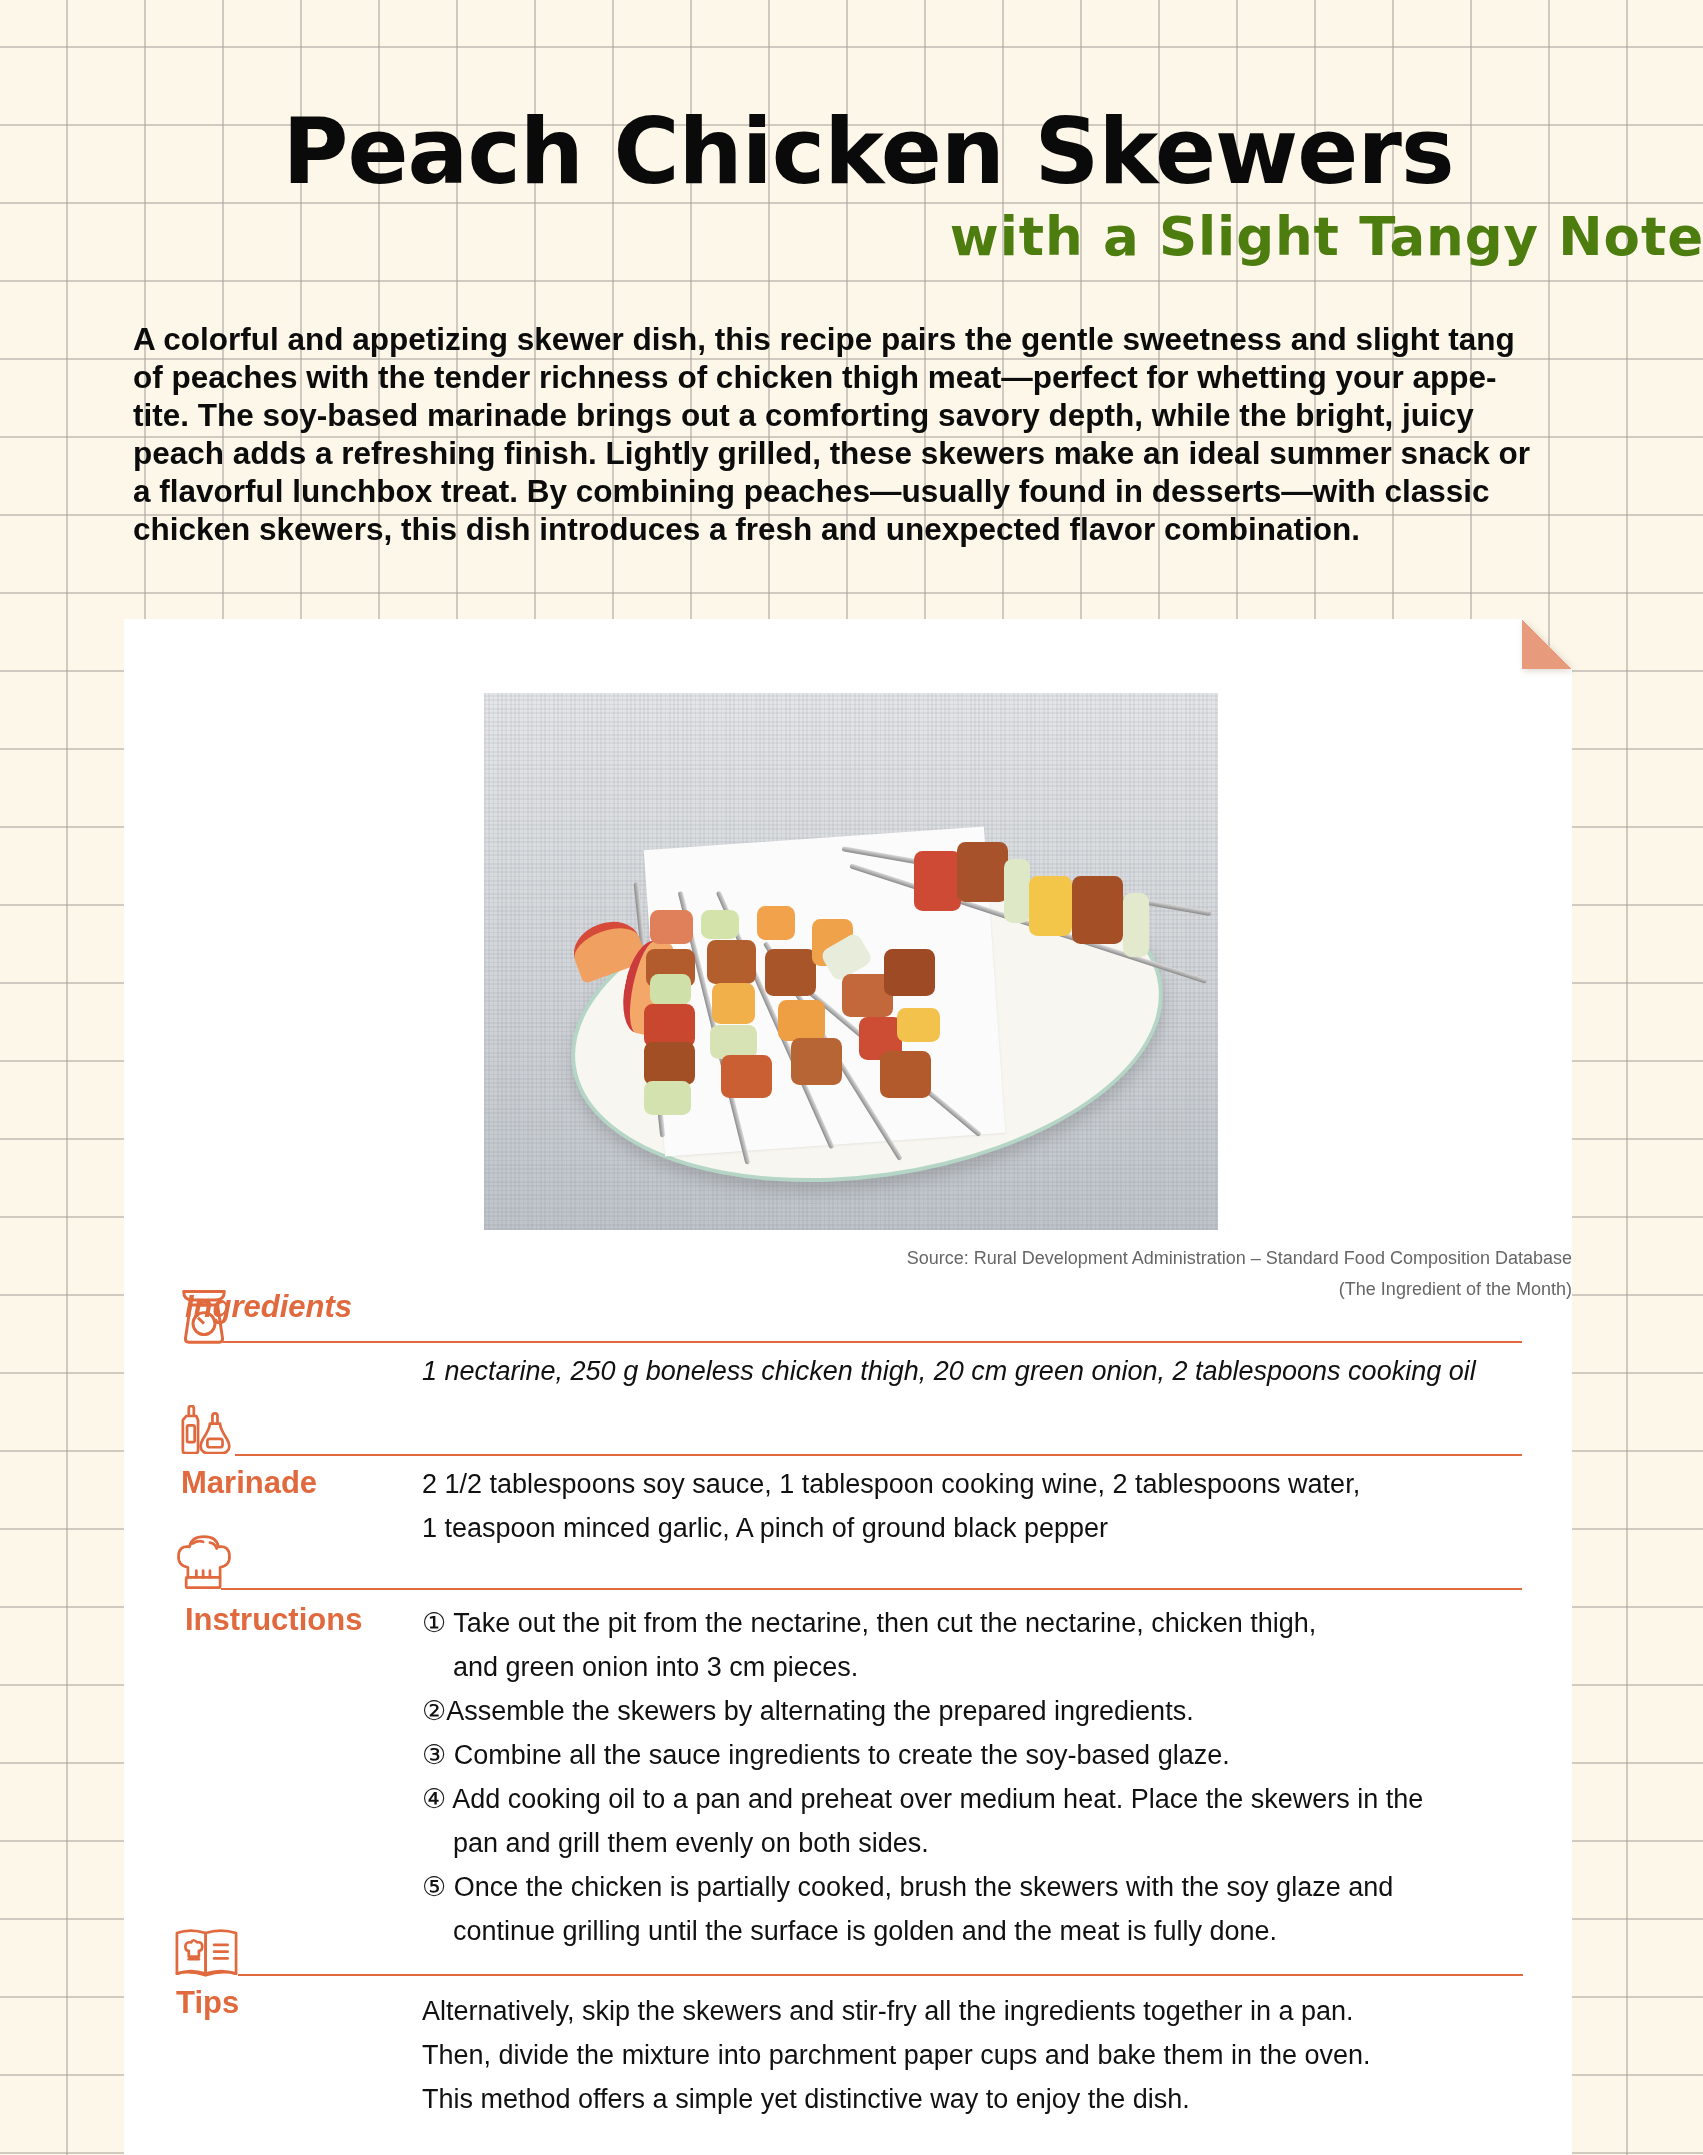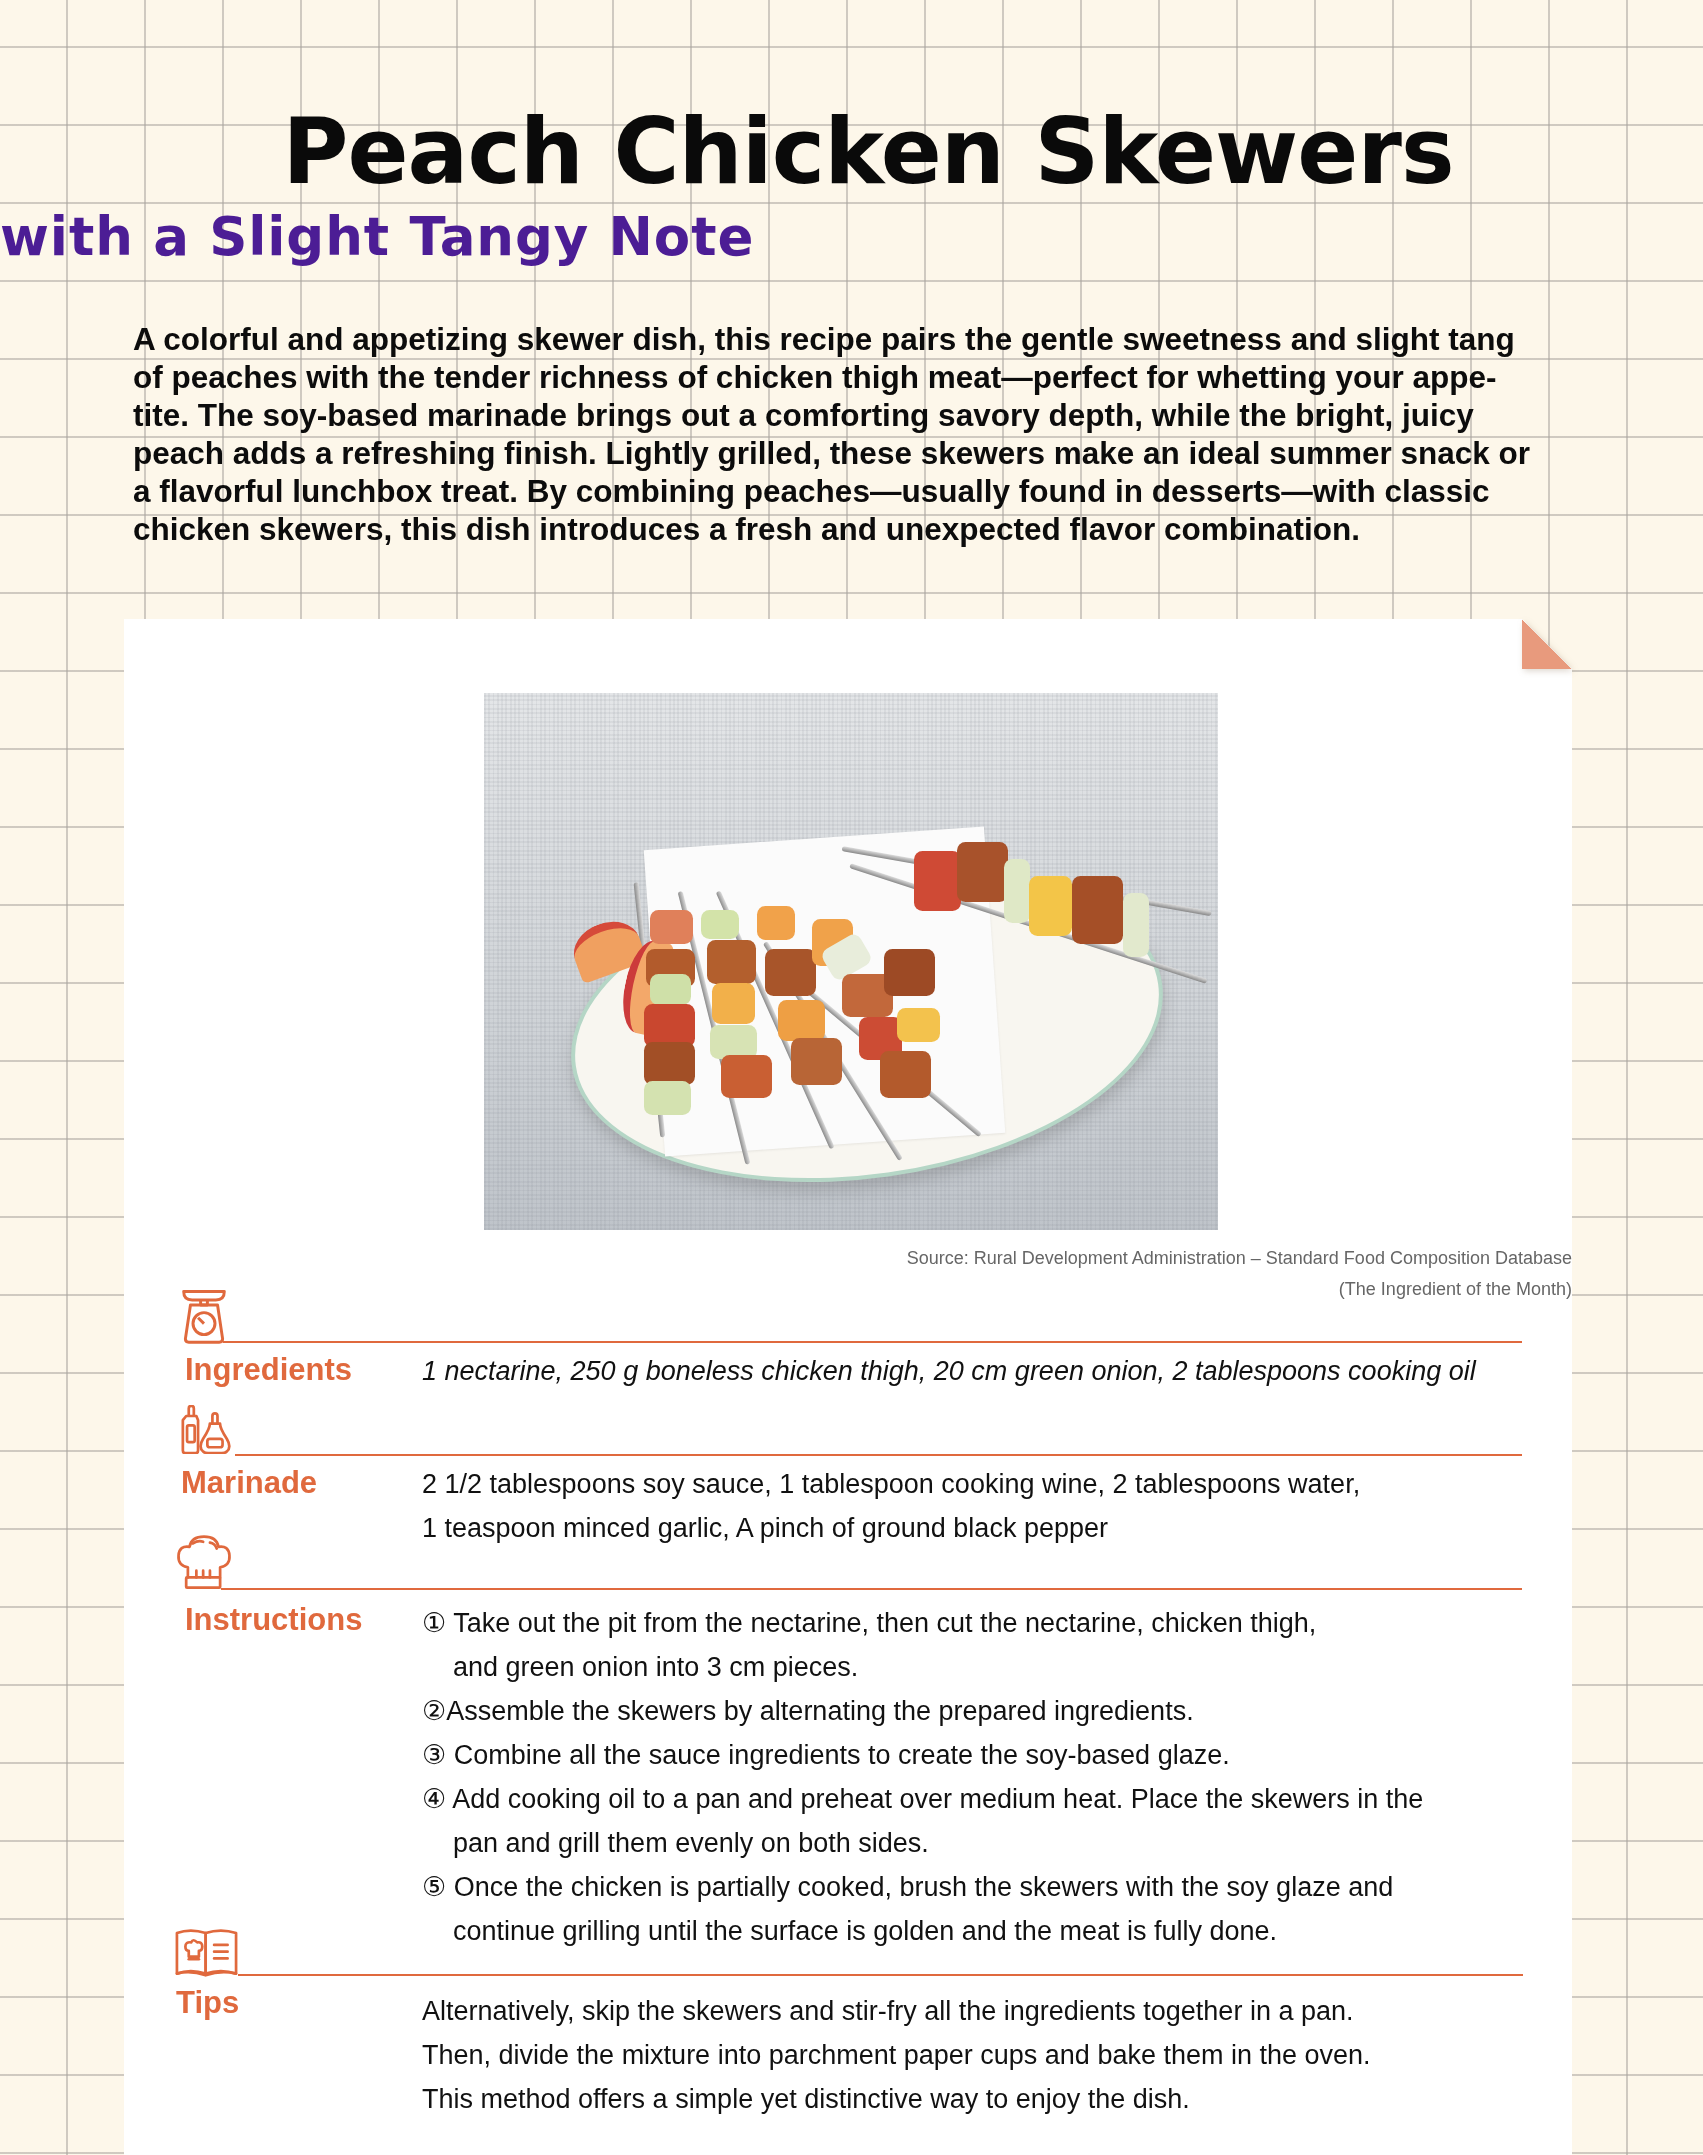--- a/index.html
+++ b/index.html
@@ -25,25 +25,25 @@
       font-weight: bold;
       font-size: 90px;
       letter-spacing: -0.9px;
       line-height: 102px;
       color: #0a0a0a;
       margin: 0;
     }
     .subtitle {
       position: absolute;
       left: 0; top: 203px; width: 1704px;
-      text-align: left;
+      text-align: right;
       font-family: "DejaVu Sans", sans-serif;
       font-size: 53px;
       line-height: 68px;
-      color: #4c1d95;
+      color: #4d7c0f;
       letter-spacing: 0.9px;
       margin: 0;
     }
     .intro {
       position: absolute;
       left: 133px; top: 320px; width: 1448px;
       font-family: "Liberation Sans", sans-serif;
       font-weight: bold;
       font-size: 31.5px;
       line-height: 38px;
@@ -213,21 +213,21 @@
 </div>
 
 <svg class="section-icon" style="left:182px; top:1288px;" width="44" height="56" viewBox="0 0 52 66" fill="none" stroke="#e0693d" stroke-width="3.5" stroke-linejoin="round">
   <path d="M2 4 H50 Q50 14 40 14 H12 Q2 14 2 4 Z"></path>
   <path d="M22 14 V20 H30 V14"></path>
   <path d="M10 20 H42 L48 60 Q48 64 44 64 H8 Q4 64 4 60 Z"></path>
   <circle cx="26" cy="42" r="13"></circle>
   <path d="M26 42 L19 35"></path>
 </svg>
 <div class="section-rule" style="left:223px; top:1341px; width:1299px;"></div>
-<div class="section-label" style="left:185px; top:1351px;">Ingredients</div>
+<div class="section-label" style="left:185px; top:1288px;font-style:italic;">Ingredients</div>
 <div class="section-body" style="top:1349px;font-style:italic;">
   <p>1 nectarine, 250 g boneless chicken thigh, 20 cm green onion, 2 tablespoons cooking oil</p>
 </div>
 
 <svg class="section-icon" style="left:181px; top:1405px;" width="51" height="49" viewBox="0 0 60 58" fill="none" stroke="#e0693d" stroke-width="3.2" stroke-linejoin="round">
   <path d="M9 13 V4 Q9 1 12 1 Q15 1 15 4 V13"></path>
   <path d="M6 13 H18 L20 18 V54 Q20 57 17 57 H5 Q2 57 2 54 V18 Z"></path>
   <rect x="7" y="24" width="9" height="20" rx="2"></rect>
   <path d="M37 22 V13 Q37 10 40 10 Q43 10 43 13 V22"></path>
   <path d="M34 22 H46 Q46 28 54 40 Q60 50 54 55 Q52 57 48 57 H32 Q28 57 26 55 Q20 50 26 40 Q34 28 34 22 Z"></path>

